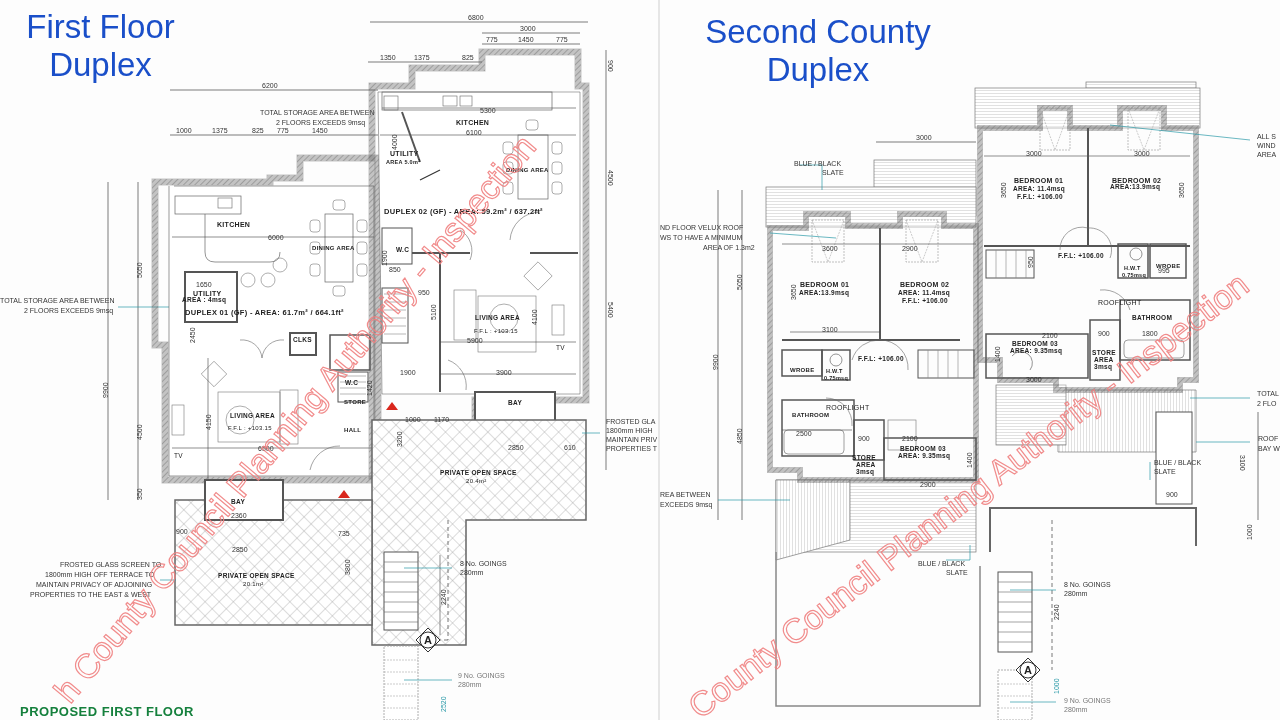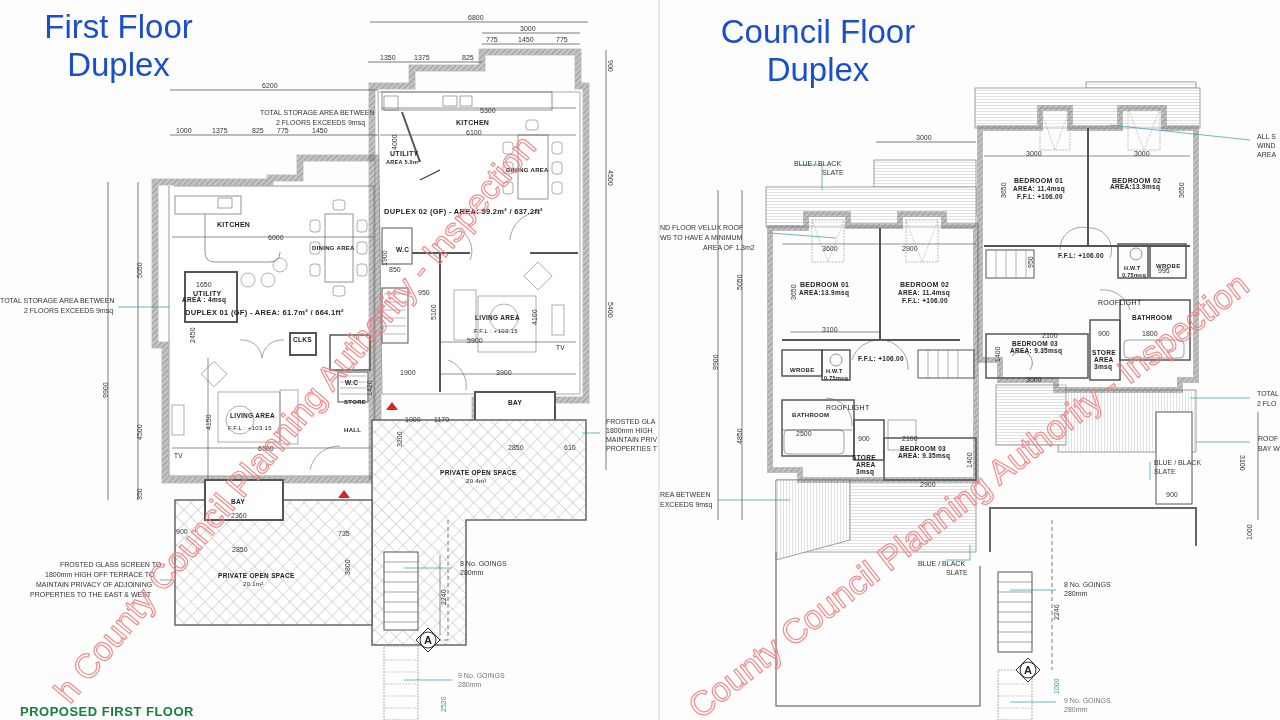--- a/index.html
+++ b/index.html
@@ -569,22 +569,22 @@
     <text x="946" y="575">SLATE</text>
     <text x="1064" y="587">8 No. GOINGS</text>
     <text x="1064" y="596">280mm</text>
     <text x="1064" y="703" style="fill:#777">9 No. GOINGS</text>
     <text x="1064" y="712" style="fill:#777">280mm</text>
   </g>
 
   <text class="wm" transform="translate(700,720) rotate(-38)">County Council Planning Authority - Inspection</text>
 </svg>
 
-<div class="title" style="left:26px; top:8px; width:185px;">
+<div class="title" style="left:8px; top:8px; width:185px;">
   <div>First Floor</div>
   <div>Duplex</div>
 </div>
 <div class="title" style="left:700px; top:13px; width:236px;">
-  <div>Council Floor</div>
+  <div>Second County</div>
   <div>Duplex</div>
 </div>
 
 <div class="plan-title">PROPOSED FIRST FLOOR</div>
 
 </body></html>

